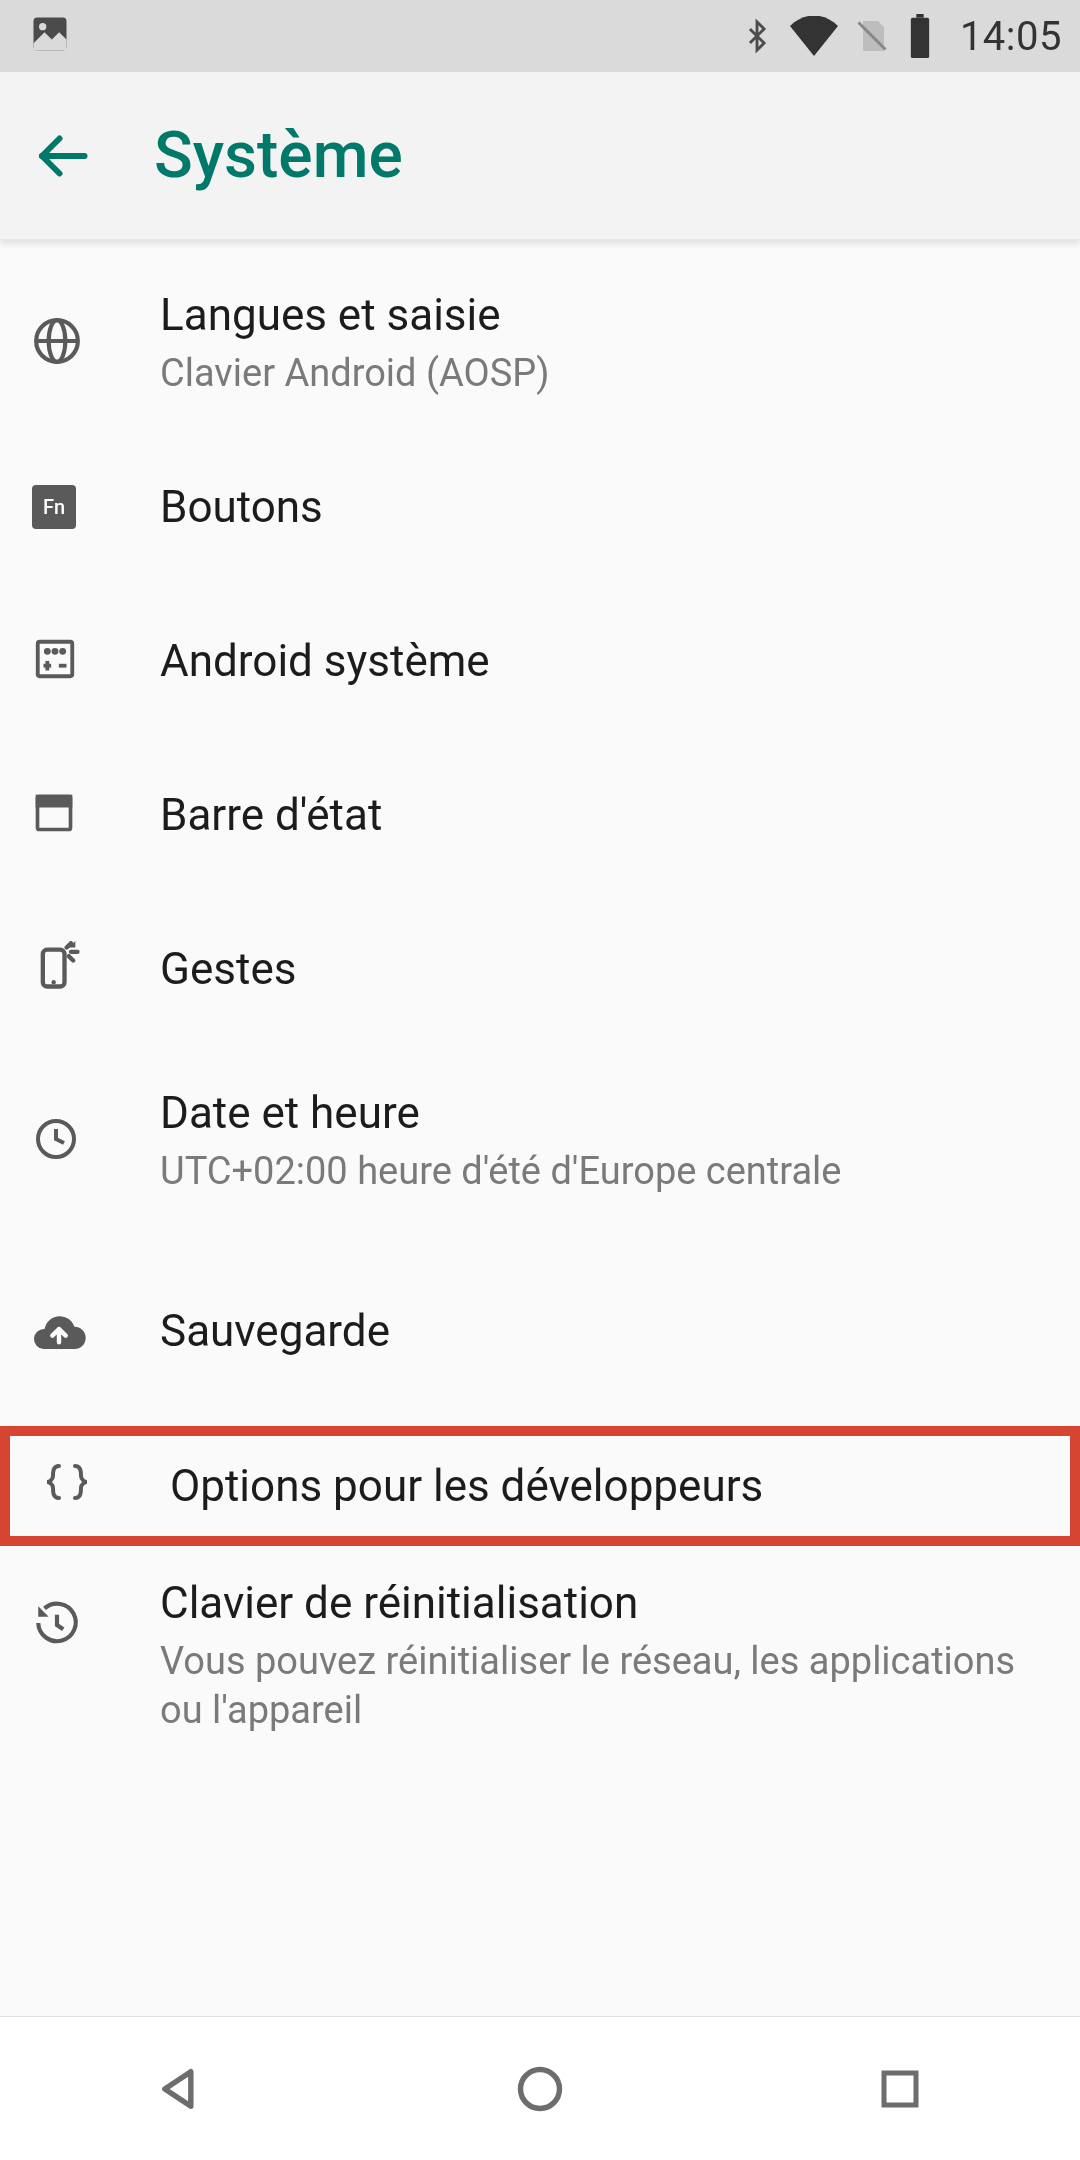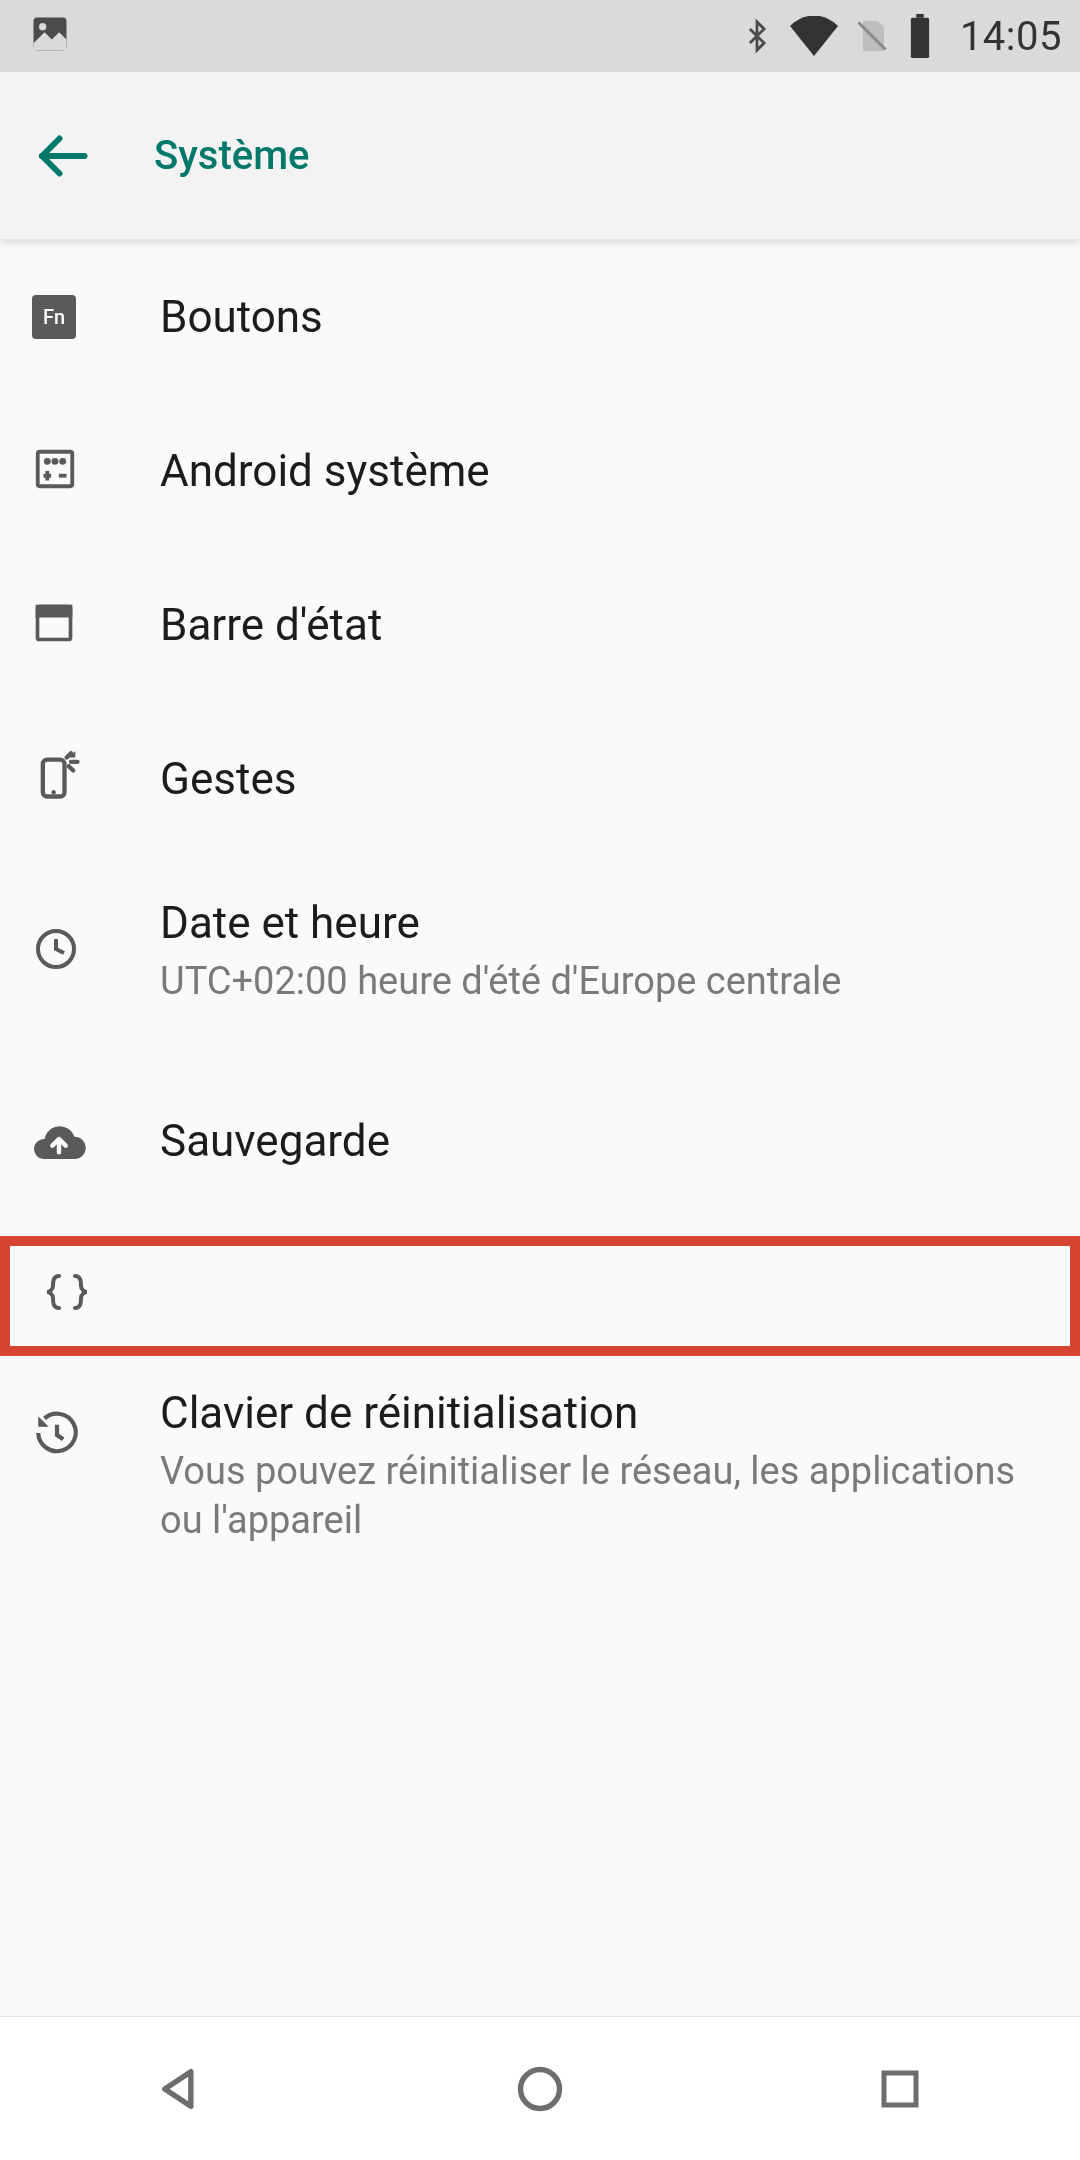--- a/index.html
+++ b/index.html
@@ -4,21 +4,21 @@
 <style>
   * { box-sizing: border-box; margin: 0; padding: 0; }
   html, body { width: 1080px; height: 2160px; font-family: Roboto, "Helvetica Neue", Arial, sans-serif; background: #ffffff; overflow: hidden; }
   .status-bar { height: 72px; background: #dadada; display: flex; align-items: center; justify-content: space-between; padding: 0 18px 0 28px; }
   .status-left { display: flex; align-items: center; }
   .status-right { display: flex; align-items: center; gap: 16px; }
   .status-right svg { display: block; }
   .clock { font-size: 40px; color: #333; font-weight: 400; margin-left: 10px; letter-spacing: 0.5px;}
   .app-bar { height: 168px; background: #f3f3f3; display: flex; align-items: center; padding-left: 32px; border-bottom: 1px solid #e8e8e8; box-shadow: 0 4px 6px rgba(0,0,0,0.10); position: relative; }
   .back-btn { width: 90px; height: 90px; display: flex; align-items: center; justify-content: flex-start; color: #00786a; }
-  .app-title { font-size: 40px; color: #00786a; font-weight: 500; margin-left: 32px; }
+  .app-title { font-size: 64px; color: #00786a; font-weight: 500; margin-left: 32px; }
   .content { background: #fafafa; flex: 1; height: calc(100% - 72px - 168px - 144px); overflow: hidden; }
   .list-item { display: flex; align-items: center; min-height: 154px; padding: 22px 32px 22px 32px; }
   .list-item.tall { min-height: 190px; }
   .icon-slot { width: 128px; display: flex; align-items: flex-start; justify-content: flex-start; flex-shrink: 0; color: #5a5a5a; }
   .text-slot { display: flex; flex-direction: column; justify-content: center; flex: 1; padding-right: 30px; }
   .item-title { font-size: 44px; color: #1c1c1c; font-weight: 400; line-height: 1.25; }
   .item-sub { font-size: 38px; color: #7a7a7a; font-weight: 400; margin-top: 6px; line-height: 1.3; }
   .highlight-box { border: 10px solid #d64531; }
   .nav-bar { height: 144px; background: #ffffff; display: flex; align-items: center; justify-content: space-around; border-top: 1px solid #e3e3e3; }
   .nav-btn { width: 200px; height: 100%; display: flex; align-items: center; justify-content: center; color: #6d6d6d; }
@@ -69,20 +69,35 @@
     <svg width="60" height="60" viewBox="0 0 24 24" fill="none" stroke="#00786a" stroke-width="2.4" stroke-linecap="round" stroke-linejoin="round">
         <line x1="21" y1="12" x2="4" y2="12"></line>
         <polyline points="11 5 4 12 11 19"></polyline>
       </svg>
   </div>
   <div class="app-title">Système</div>
 </div>
 
 <div class="content">
 
+  <div class="list-item tall" style="padding-top:38px;">
+    <div class="icon-slot">
+      <span>
+        <svg width="50" height="50" viewBox="0 0 24 24" fill="none" stroke="#5a5a5a" stroke-width="2">
+            <circle cx="12" cy="12" r="10"></circle>
+            <ellipse cx="12" cy="12" rx="4" ry="10"></ellipse>
+            <line x1="2" y1="12" x2="22" y2="12"></line>
+          </svg>
+      </span>
+    </div>
+    <div class="text-slot">
+      <div class="item-title">Langues et saisie</div>
+      <div class="item-sub">Clavier Android (AOSP)</div>
+    </div>
+  </div>
 
   <div class="list-item">
     <div class="icon-slot">
       <span class="fn-box">Fn</span>
     </div>
     <div class="text-slot">
       <div class="item-title">Boutons</div>
     </div>
   </div>
 
@@ -166,20 +181,23 @@
 
   <div class="list-item highlight-box" style="min-height:120px; padding-top:12px; padding-bottom:12px;">
     <div class="icon-slot">
       <span>
         <svg width="50" height="40" viewBox="0 0 24 20" fill="none" stroke="#5a5a5a" stroke-width="2" stroke-linecap="round">
             <path d="M8 1 C5 1 5 4 5 6 C5 8 3 9 2 9 C3 9 5 10 5 12 C5 14 5 17 8 17"></path>
             <path d="M16 1 C19 1 19 4 19 6 C19 8 21 9 22 9 C21 9 19 10 19 12 C19 14 19 17 16 17"></path>
           </svg>
       </span>
     </div>
+    <div class="text-slot">
+      <div class="item-title">Options pour les développeurs</div>
+    </div>
   </div>
 
   <div class="list-item tall" style="align-items:flex-start; padding-top:30px;">
     <div class="icon-slot" style="padding-top:22px;">
       <span>
         <svg width="50" height="50" viewBox="0 0 24 24" fill="none" stroke="#5a5a5a" stroke-width="2">
             <path d="M3 12 A9 9 0 1 0 6 5"></path>
             <polyline points="3 4 3 9 8 9" fill="#5a5a5a" stroke="none"></polyline>
             <polyline points="12 8 12 13 15 15"></polyline>
           </svg>

